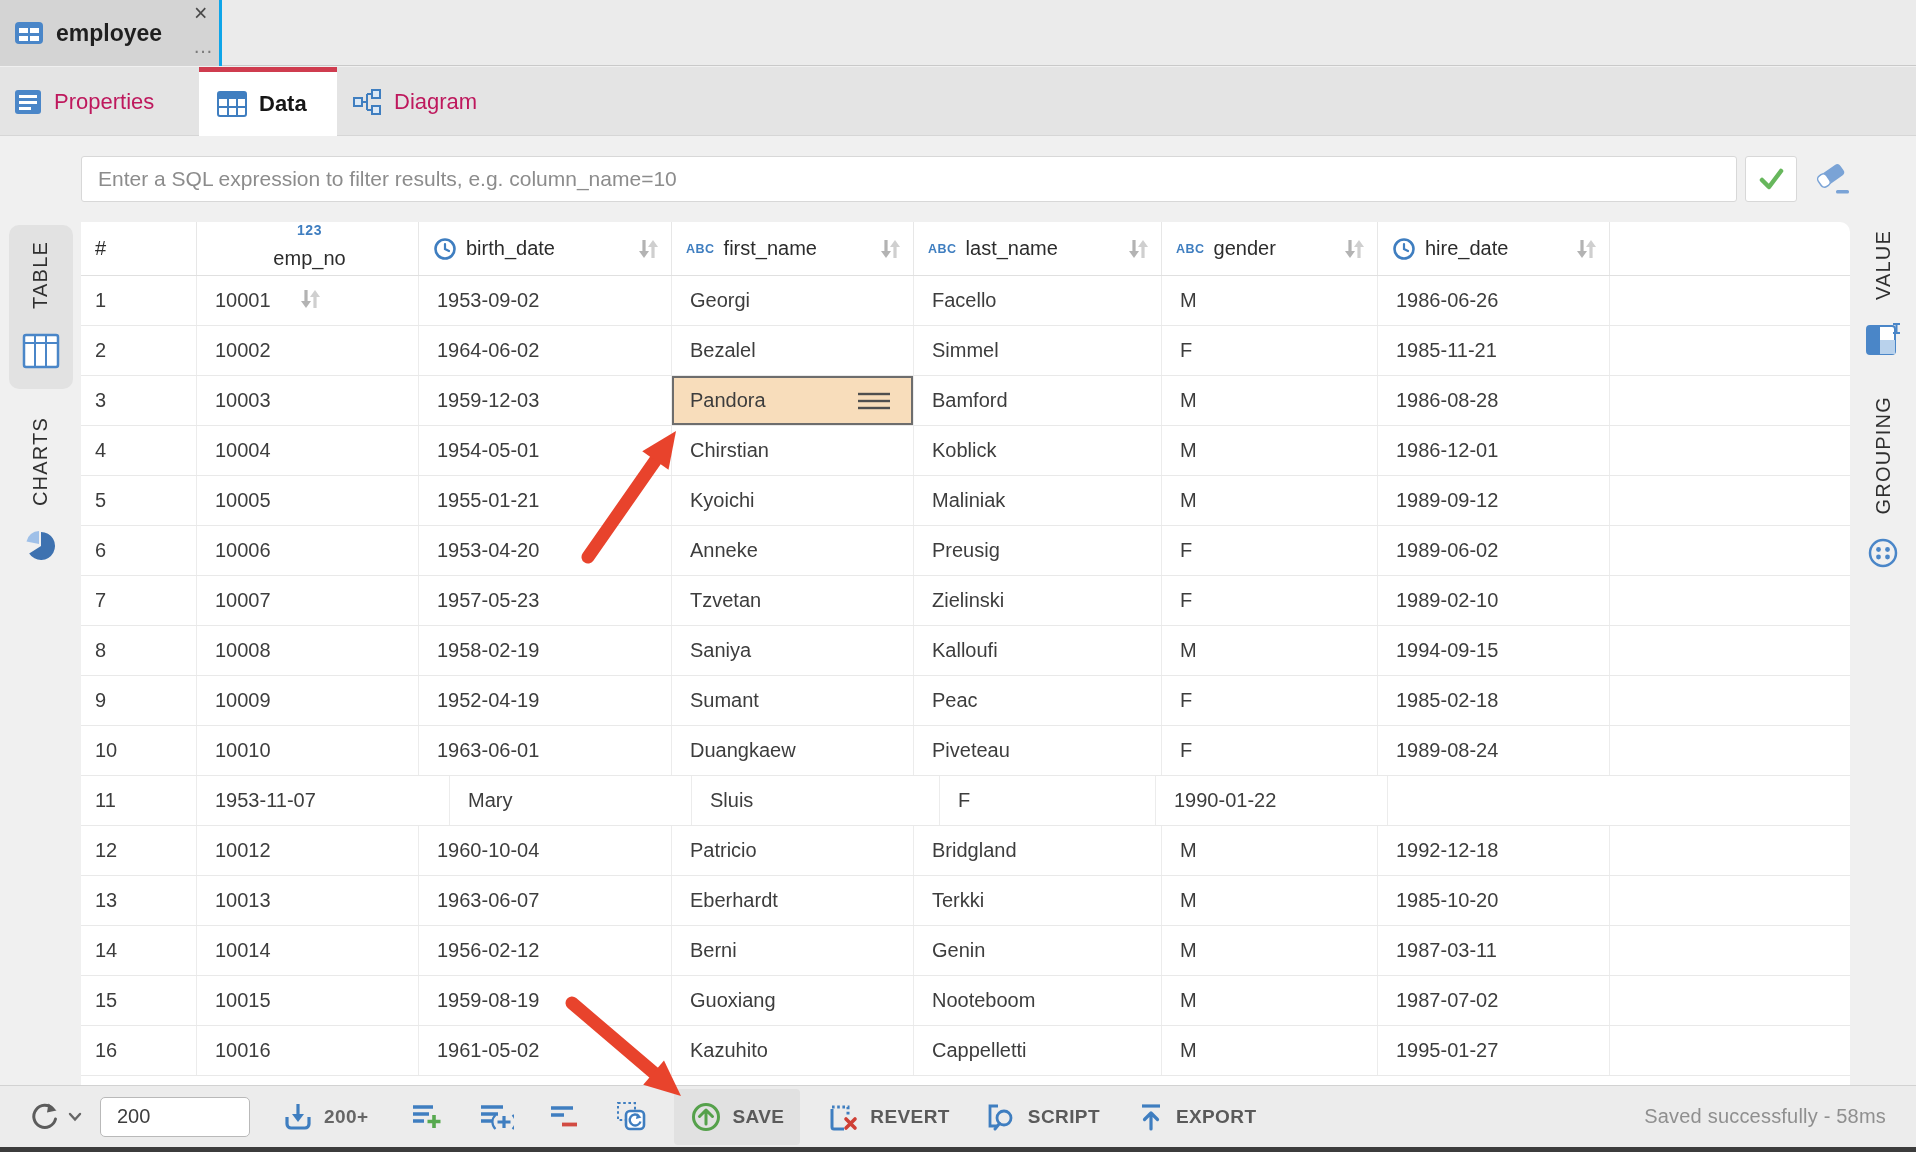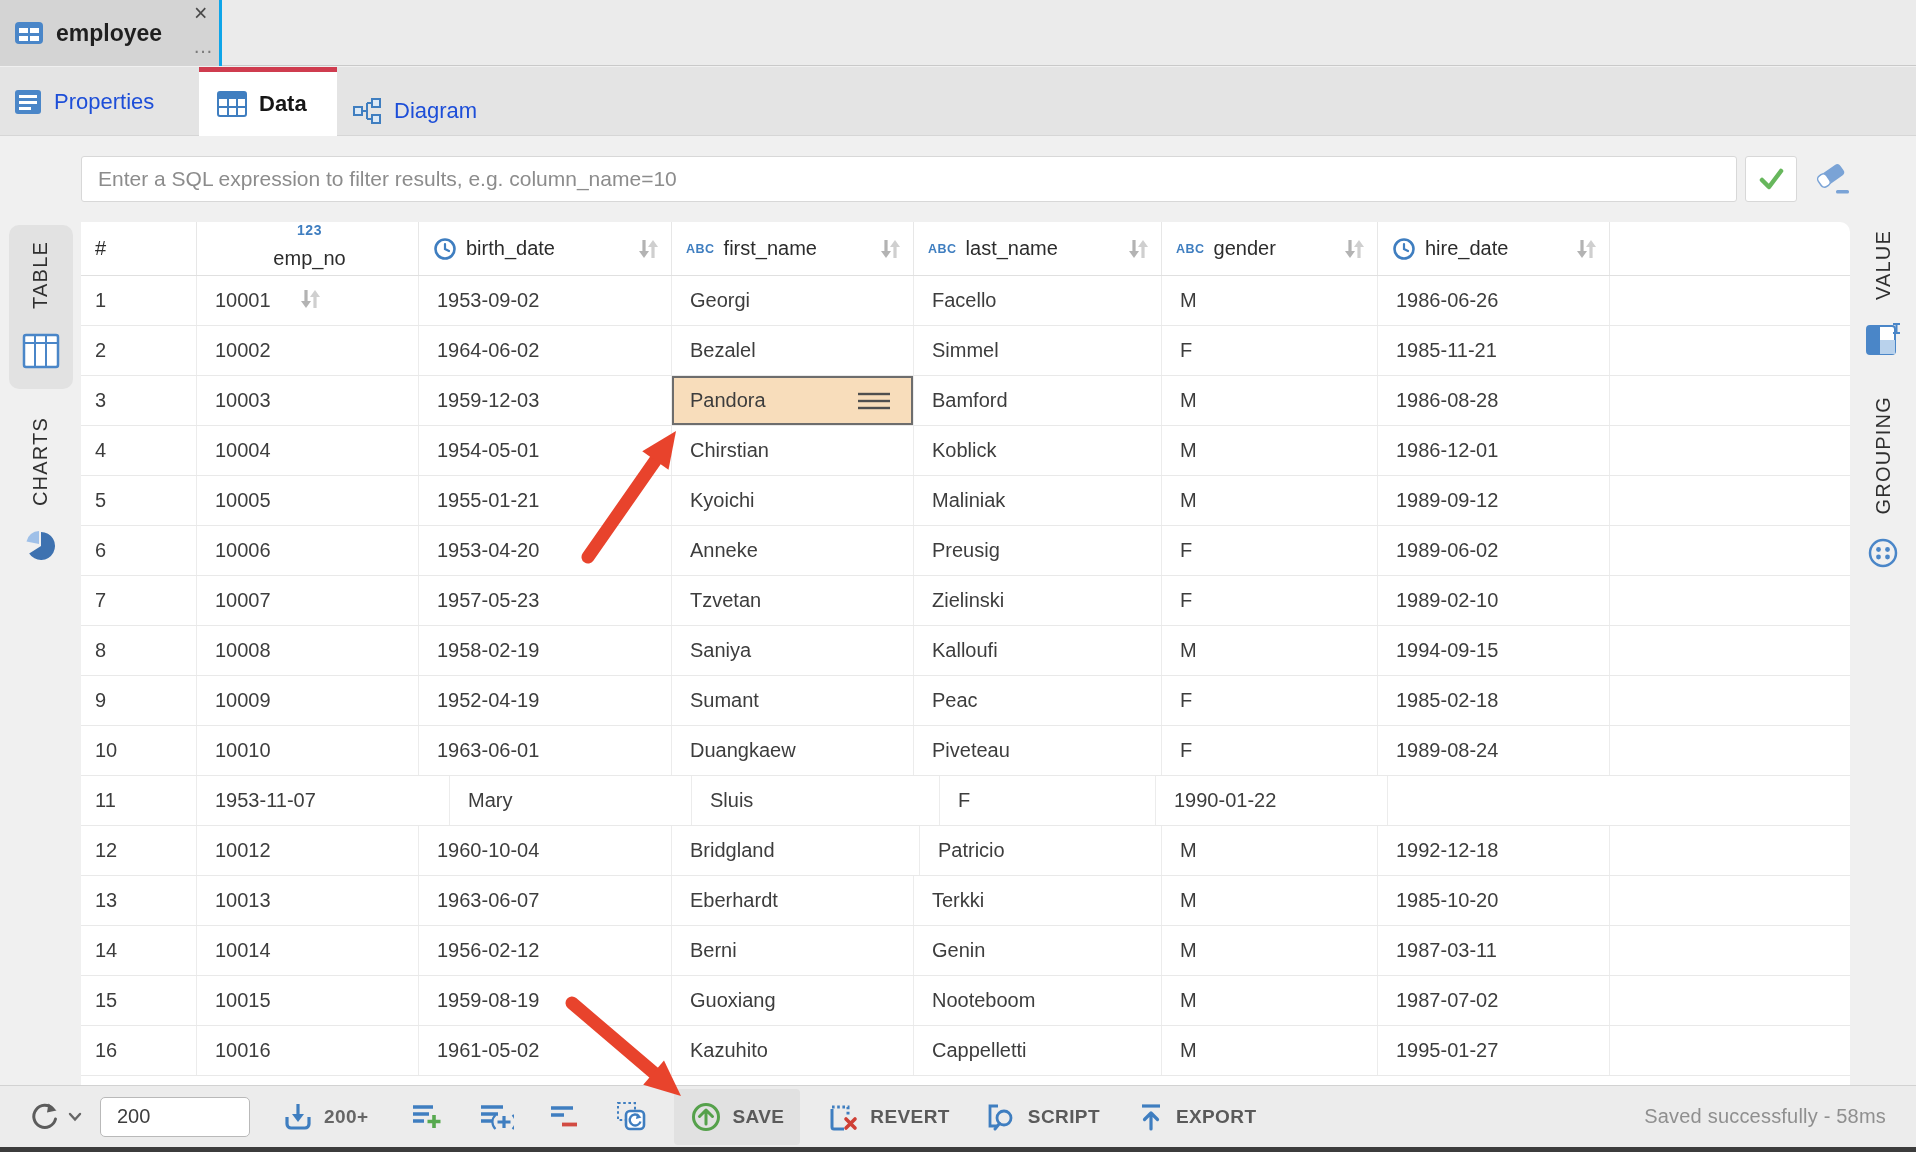--- a/index.html
+++ b/index.html
@@ -8,24 +8,24 @@
 
   
   .topbar{position:absolute;top:0;left:0;right:0;height:66px;background:#ebebeb;border-bottom:1px solid #c9c9c9;}
   .entity-tab{position:absolute;left:0;top:0;width:222px;height:66px;background:#d4d4d4;border-right:3px solid #0ea5e9;display:flex;align-items:center;padding-left:14px;gap:12px;}
   .entity-title{font-size:23px;font-weight:bold;color:#1f1f1f;}
   .entity-close{position:absolute;left:194px;top:2px;font-size:23px;color:#4a4a4a;line-height:1;}
   .entity-more{position:absolute;left:193px;top:36px;font-size:20px;color:#7a7a7a;letter-spacing:1px;line-height:1;}
 
   
   .subtabs{position:absolute;top:67px;left:0;right:0;height:69px;background:#e4e4e4;border-bottom:1px solid #d6d6d6;}
-  .vtab{position:absolute;top:0;height:69px;display:flex;align-items:center;gap:12px;font-size:22px;color:#1d4ed8;}
+  .vtab{position:absolute;top:0;height:69px;display:flex;align-items:center;gap:12px;font-size:22px;color:#be185d;}
   .vtab-properties{left:0;width:199px;padding-left:14px;}
   .vtab-data{left:199px;width:138px;padding-left:18px;background:#ffffff;border-top:5px solid #cf3c4f;font-weight:bold;color:#161616;}
-  .vtab-diagram{left:337px;width:183px;padding-left:15px;margin-top:9px;}
+  .vtab-diagram{left:337px;width:183px;padding-left:15px;}
 
   
   .filterbar{position:absolute;top:136px;left:0;right:0;height:86px;background:#f0f0f0;display:flex;align-items:center;padding-left:81px;}
   .filter-input{width:1656px;height:46px;background:#fff;border:1px solid #d8d8d8;border-radius:3px;font-size:21px;color:#0369a1;padding:0 16px;outline:none;}
   .filter-input::placeholder{color:#8c8c8c;}
   .filter-apply{margin-left:8px;width:52px;height:46px;background:#fff;border:1px solid #d8d8d8;border-radius:3px;display:flex;align-items:center;justify-content:center;padding:0;}
   .filter-clear{margin-left:14px;width:44px;height:46px;background:transparent;border:none;display:flex;align-items:center;justify-content:center;padding:0;}
 
   
   .main{position:absolute;top:222px;left:0;width:1916px;height:863px;}
@@ -366,22 +366,22 @@
             <div class="g-cell datacell" style="width: 253px;">1953-11-07</div>
             <div class="g-cell datacell" style="width: 242px;">Mary</div>
             <div class="g-cell datacell" style="width: 248px;">Sluis</div>
             <div class="g-cell datacell" style="width: 216px;">F</div>
             <div class="g-cell datacell" style="width: 232px;">1990-01-22</div>
           </div>
           <div class="g-row">
             <div class="g-cell" style="width: 116px;">12</div>
             <div class="g-cell datacell" style="width: 222px;">10012</div>
             <div class="g-cell datacell" style="width: 253px;">1960-10-04</div>
+            <div class="g-cell datacell" style="width: 242px;">Patricio</div>
             <div class="g-cell datacell" style="width: 248px;">Bridgland</div>
-            <div class="g-cell datacell" style="width: 242px;">Patricio</div>
             <div class="g-cell datacell" style="width: 216px;">M</div>
             <div class="g-cell datacell" style="width: 232px;">1992-12-18</div>
           </div>
           <div class="g-row">
             <div class="g-cell" style="width: 116px;">13</div>
             <div class="g-cell datacell" style="width: 222px;">10013</div>
             <div class="g-cell datacell" style="width: 253px;">1963-06-07</div>
             <div class="g-cell datacell" style="width: 242px;">Eberhardt</div>
             <div class="g-cell datacell" style="width: 248px;">Terkki</div>
             <div class="g-cell datacell" style="width: 216px;">M</div>

